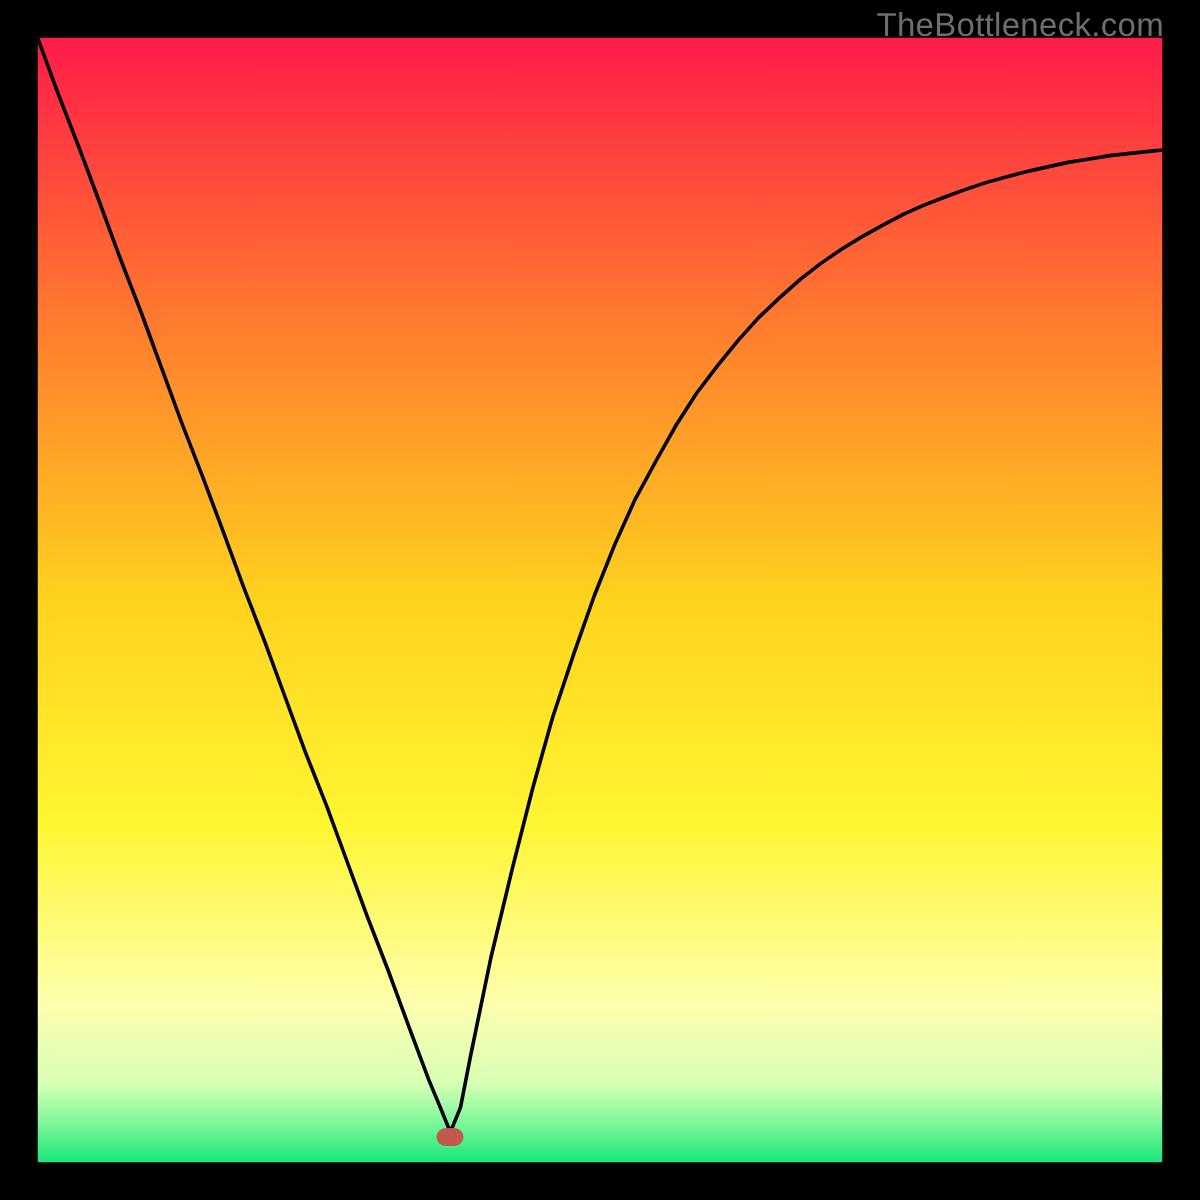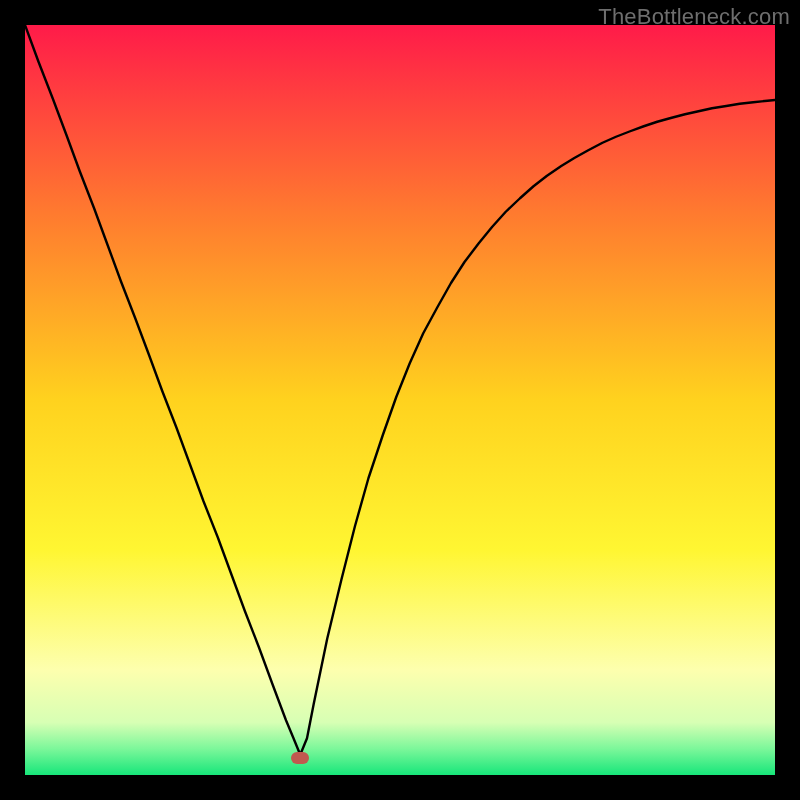--- a/index.html
+++ b/index.html
@@ -22,21 +22,21 @@
   .plot-area {
     position: absolute;
     left: 0;
     top: 0;
     width: 750px;
     height: 750px;
   }
   .attribution {
     position: absolute;
     top: 4px;
-    right: 10px;
+    right: 24px;
     color: #6e6e6e;
     font-size: 22px;
     font-weight: 500;
     letter-spacing: 0.2px;
   }
   .marker {
     position: absolute;
     width: 18px;
     height: 12px;
     border-radius: 6px;

